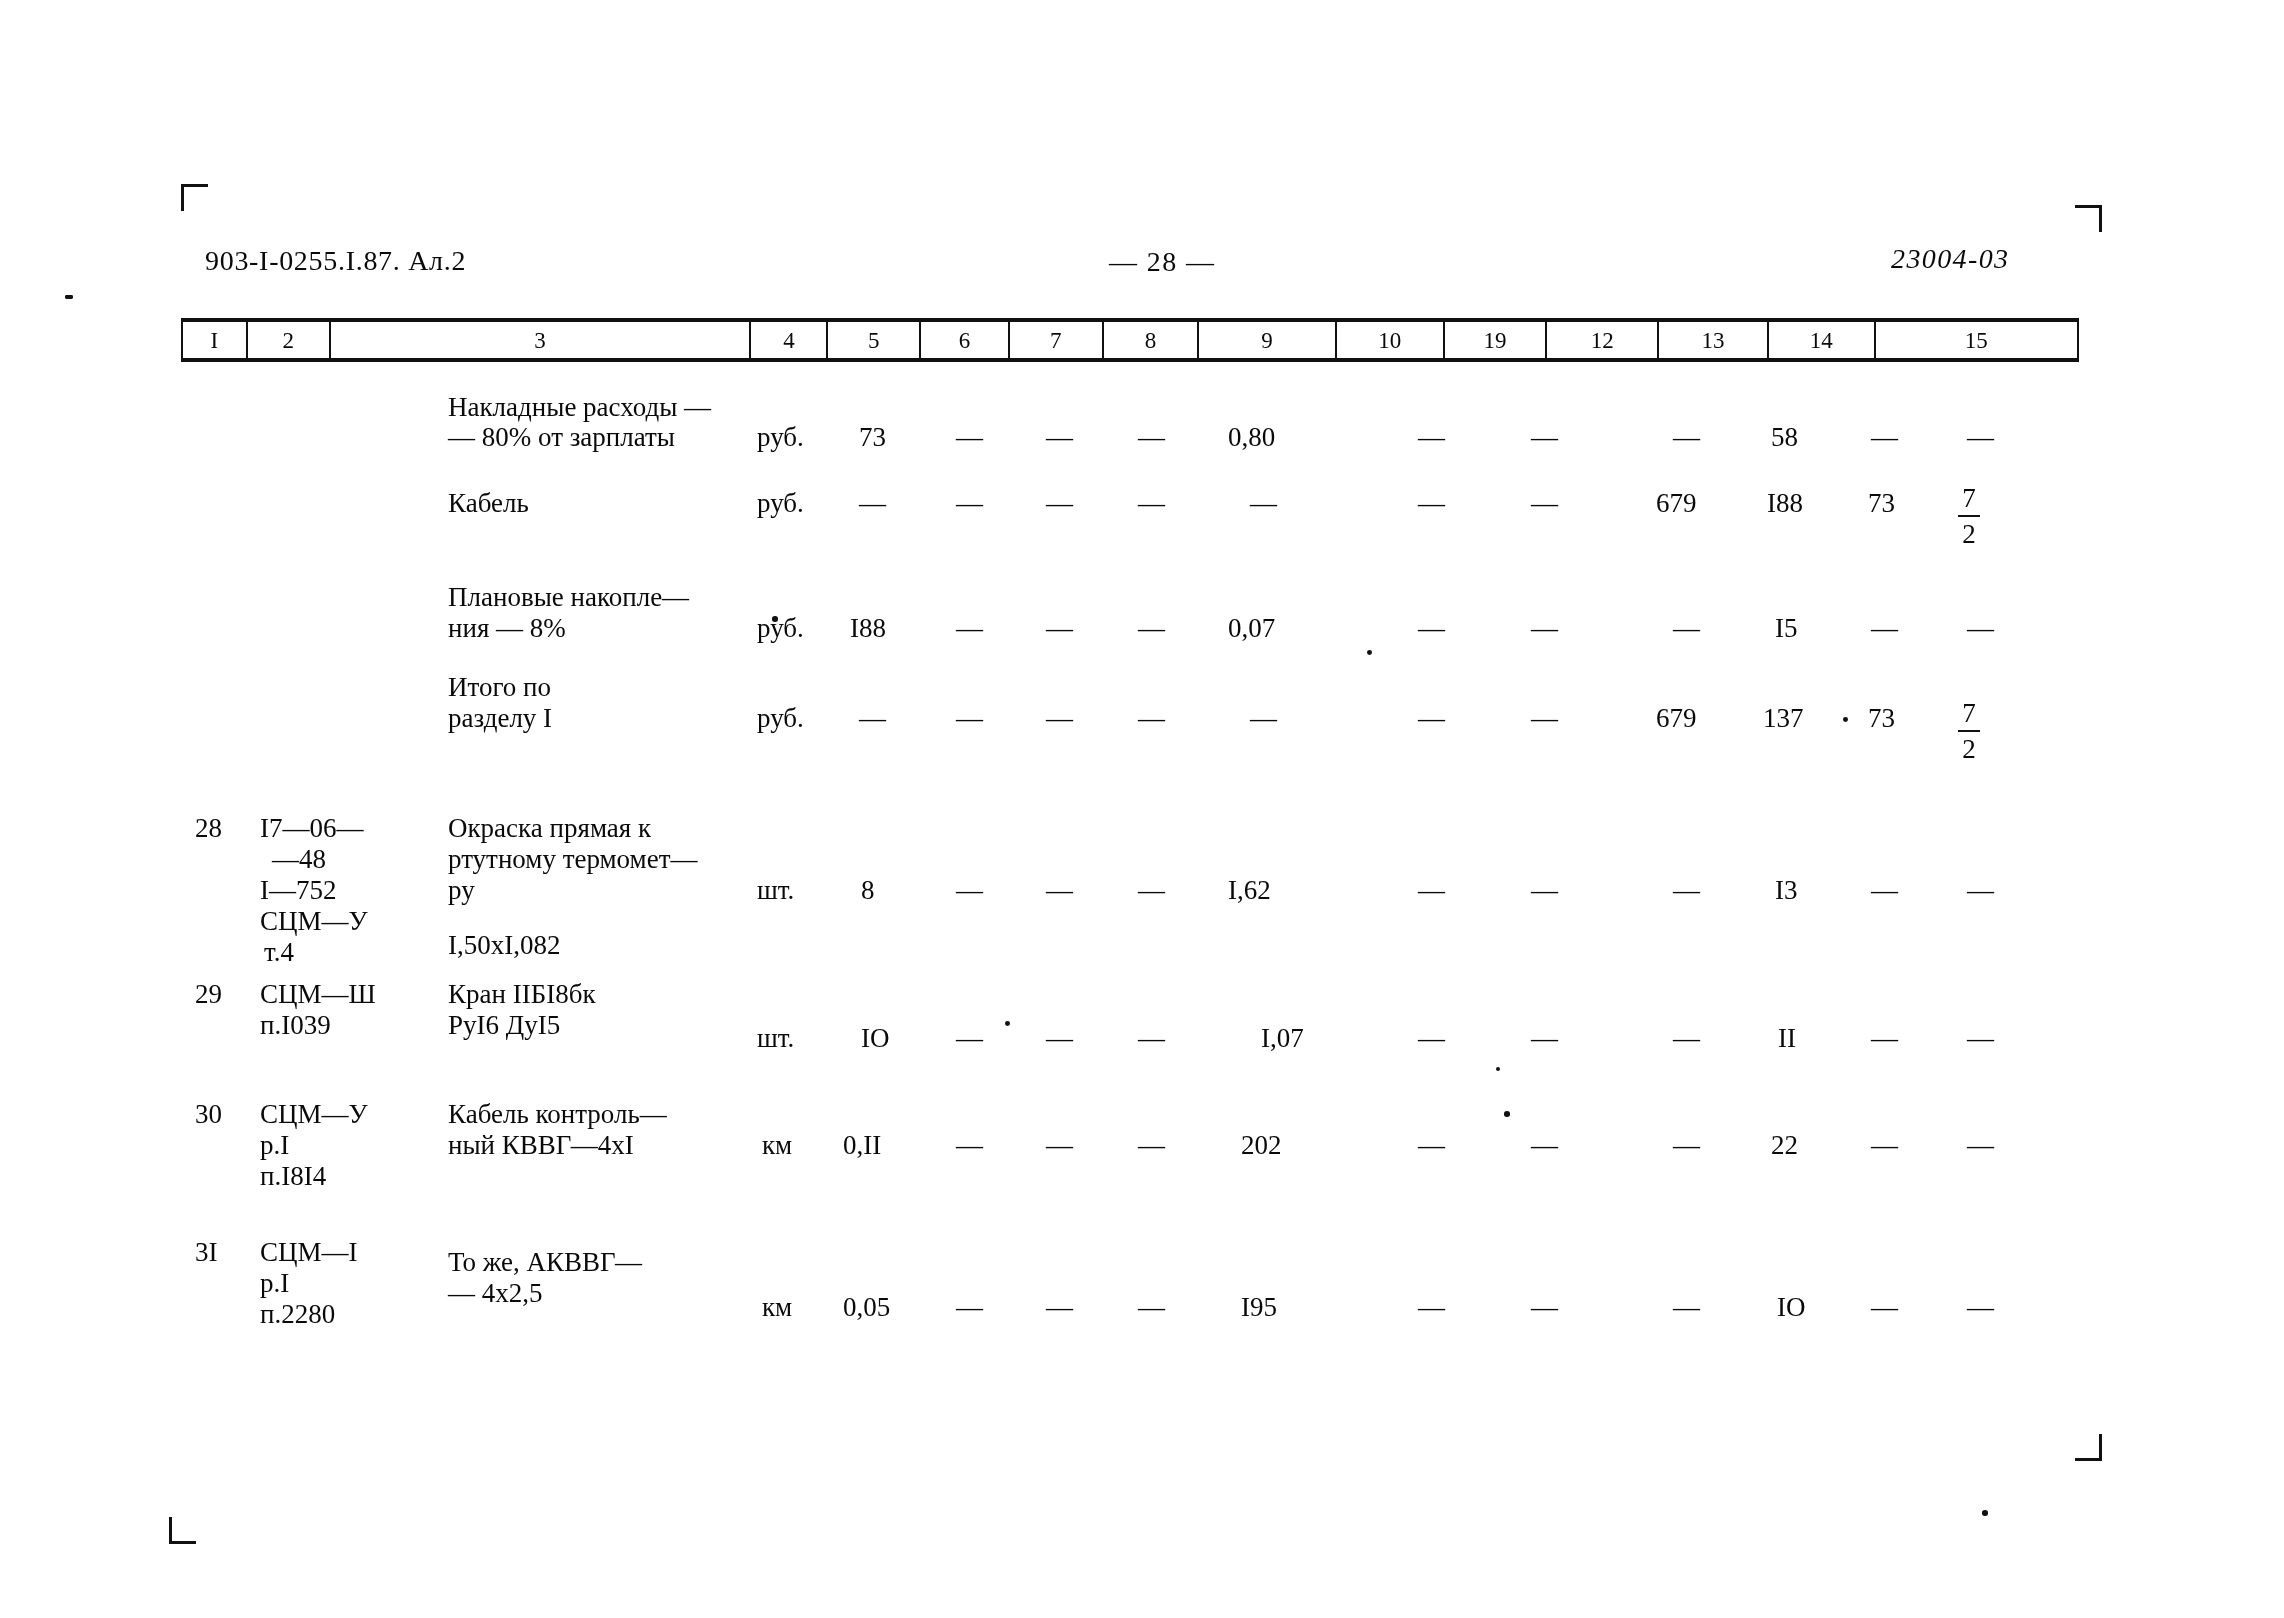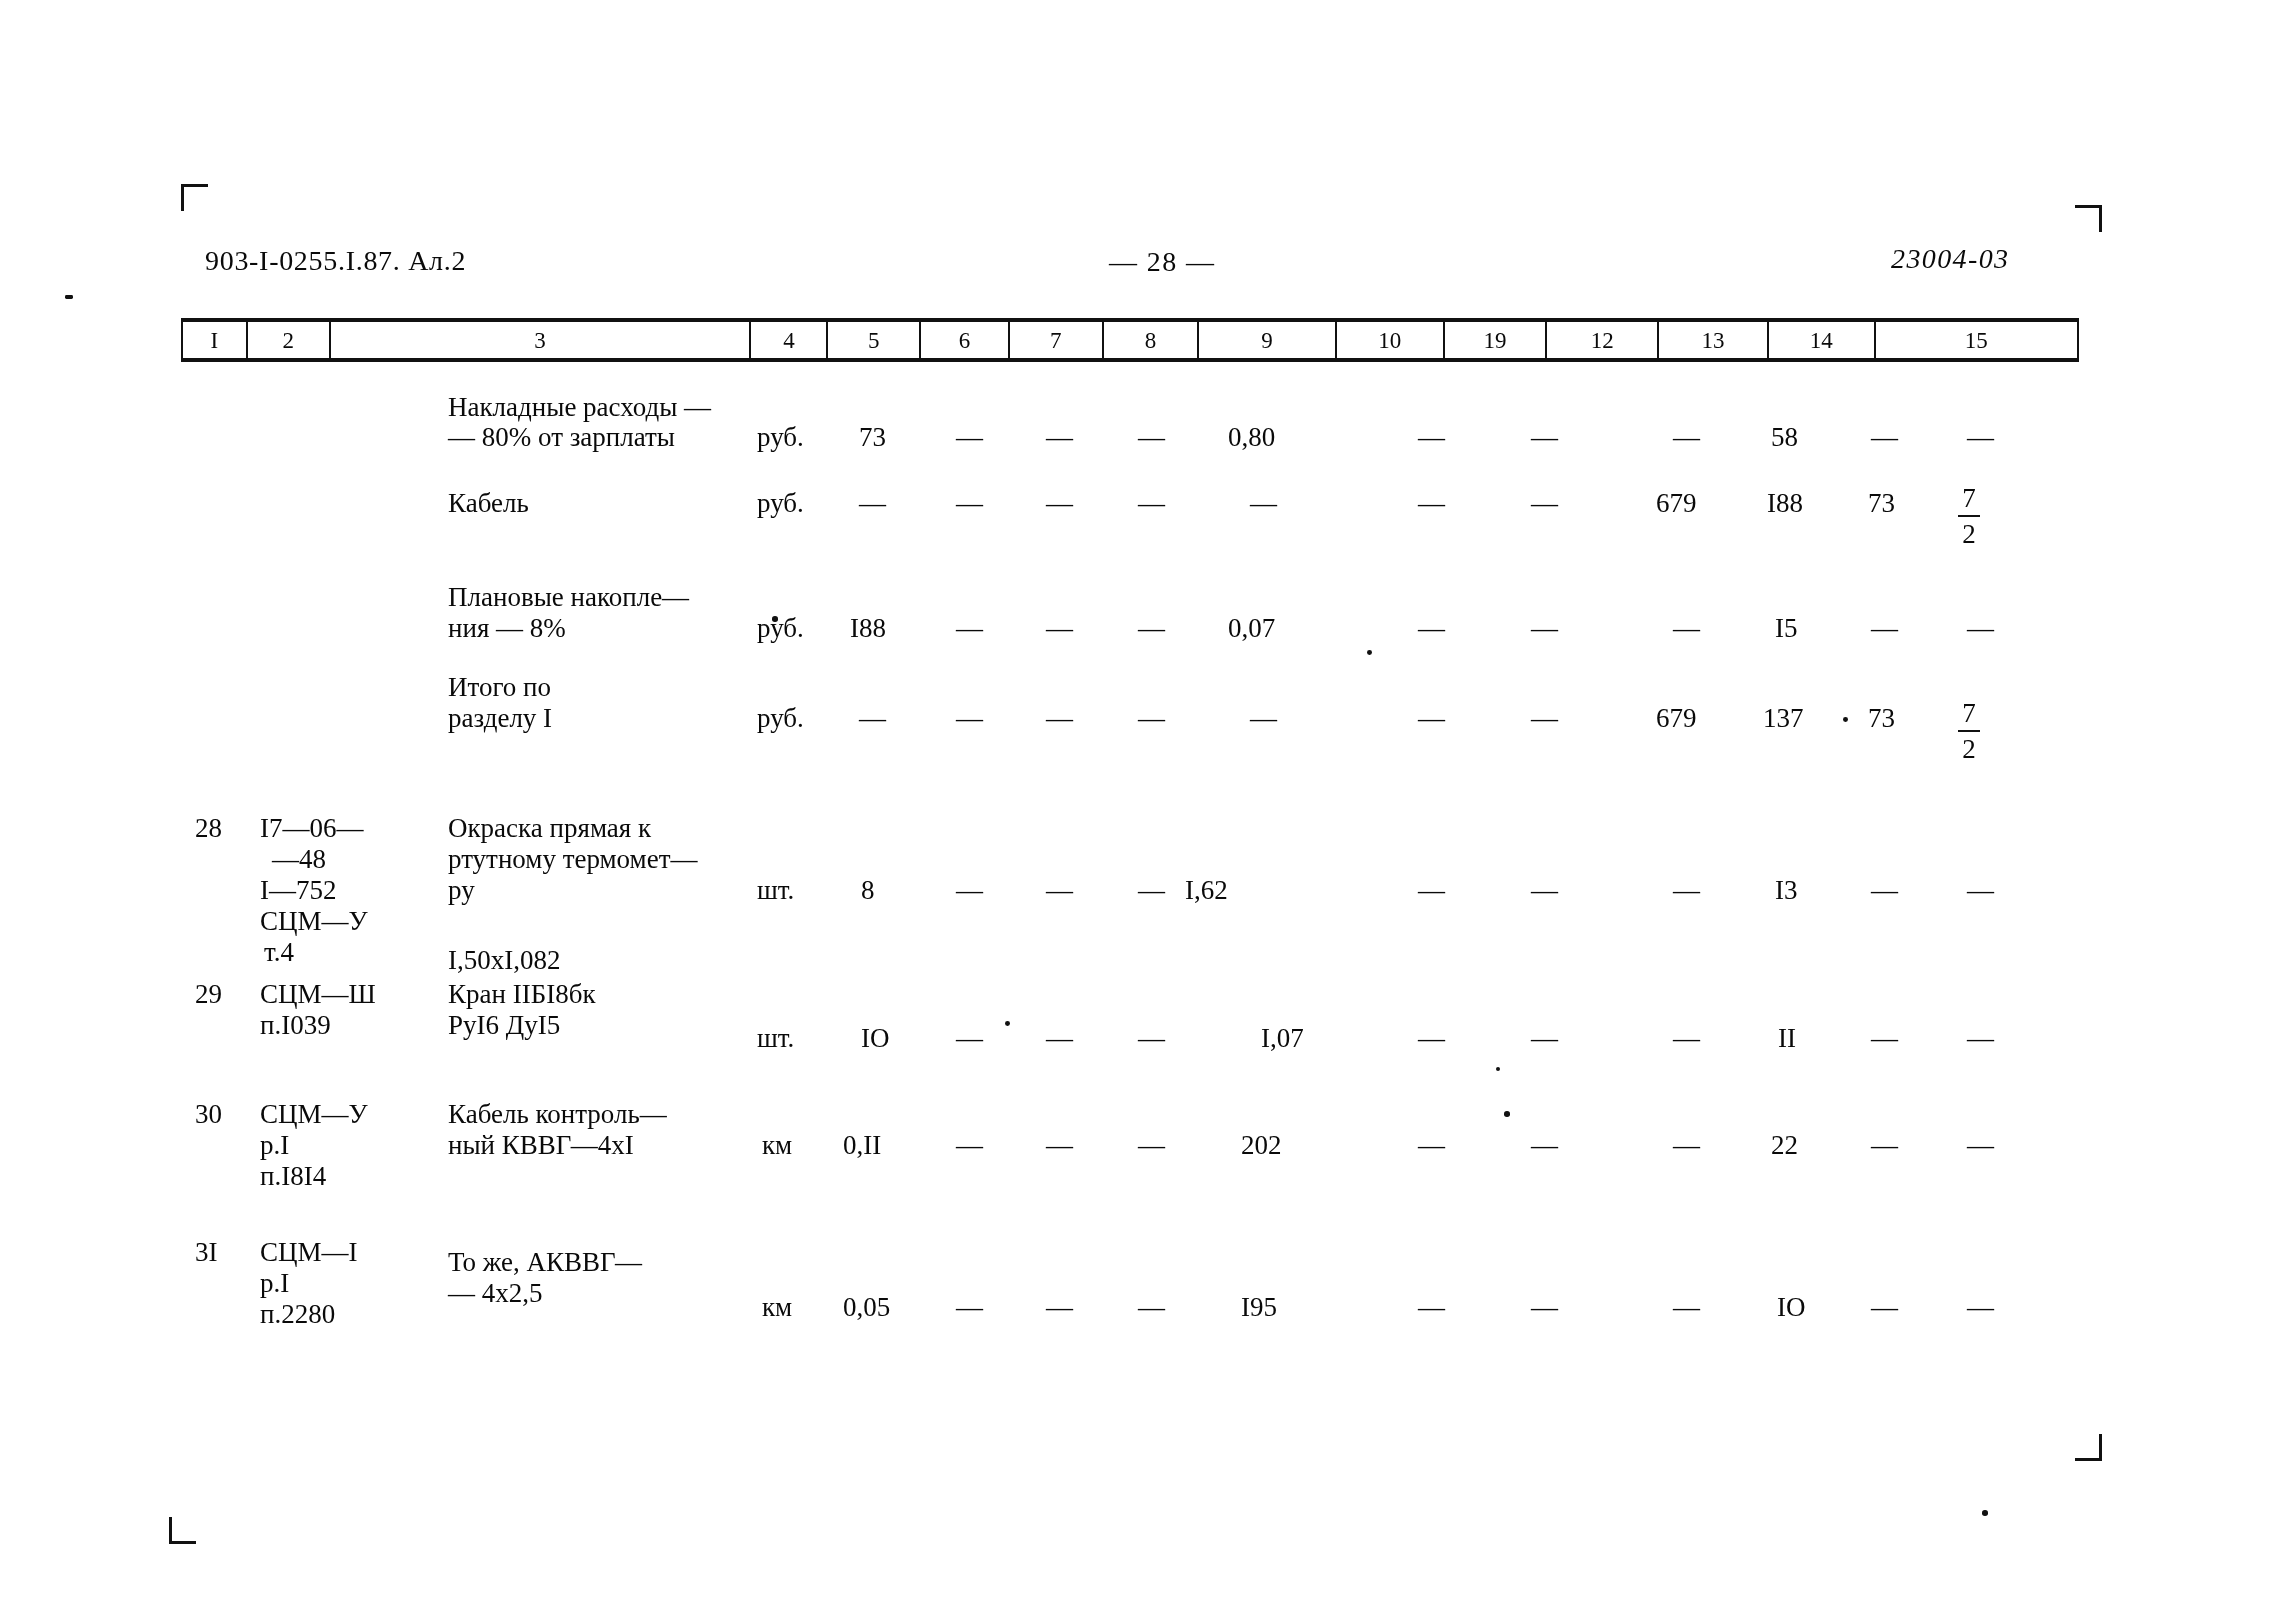--- a/index.html
+++ b/index.html
@@ -153,28 +153,28 @@
       <div class="c" style="left:14px;top:0px">28</div>
       <div class="c" style="left:79px;top:0px">I7—06—</div>
       <div class="c" style="left:91px;top:31px">—48</div>
       <div class="c" style="left:79px;top:62px">I—752</div>
       <div class="c" style="left:79px;top:93px">СЦМ—У</div>
       <div class="c" style="left:83px;top:124px">т.4</div>
 
       <div class="c" style="left:267px;top:0px">Окраска прямая к</div>
       <div class="c" style="left:267px;top:31px">ртутному термомет—</div>
       <div class="c" style="left:267px;top:62px">ру</div>
-      <div class="c" style="left:267px;top:132px">I,50хI,082</div>
+      <div class="c" style="left:267px;top:117px">I,50хI,082</div>
 
       <div class="c" style="left:576px;top:62px">шт.</div>
       <div class="c" style="left:680px;top:62px">8</div>
       <div class="c" style="left:775px;top:62px">—</div>
       <div class="c" style="left:865px;top:62px">—</div>
       <div class="c" style="left:957px;top:62px">—</div>
-      <div class="c" style="left:1004px;top:62px">I,62</div>
+      <div class="c" style="left:1047px;top:62px">I,62</div>
       <div class="c" style="left:1237px;top:62px">—</div>
       <div class="c" style="left:1350px;top:62px">—</div>
       <div class="c" style="left:1492px;top:62px">—</div>
       <div class="c" style="left:1594px;top:62px">I3</div>
       <div class="c" style="left:1690px;top:62px">—</div>
       <div class="c" style="left:1786px;top:62px">—</div>
     </div>
 
     <div class="row" style="height:120px">
       <div class="c" style="left:14px;top:0px">29</div>

